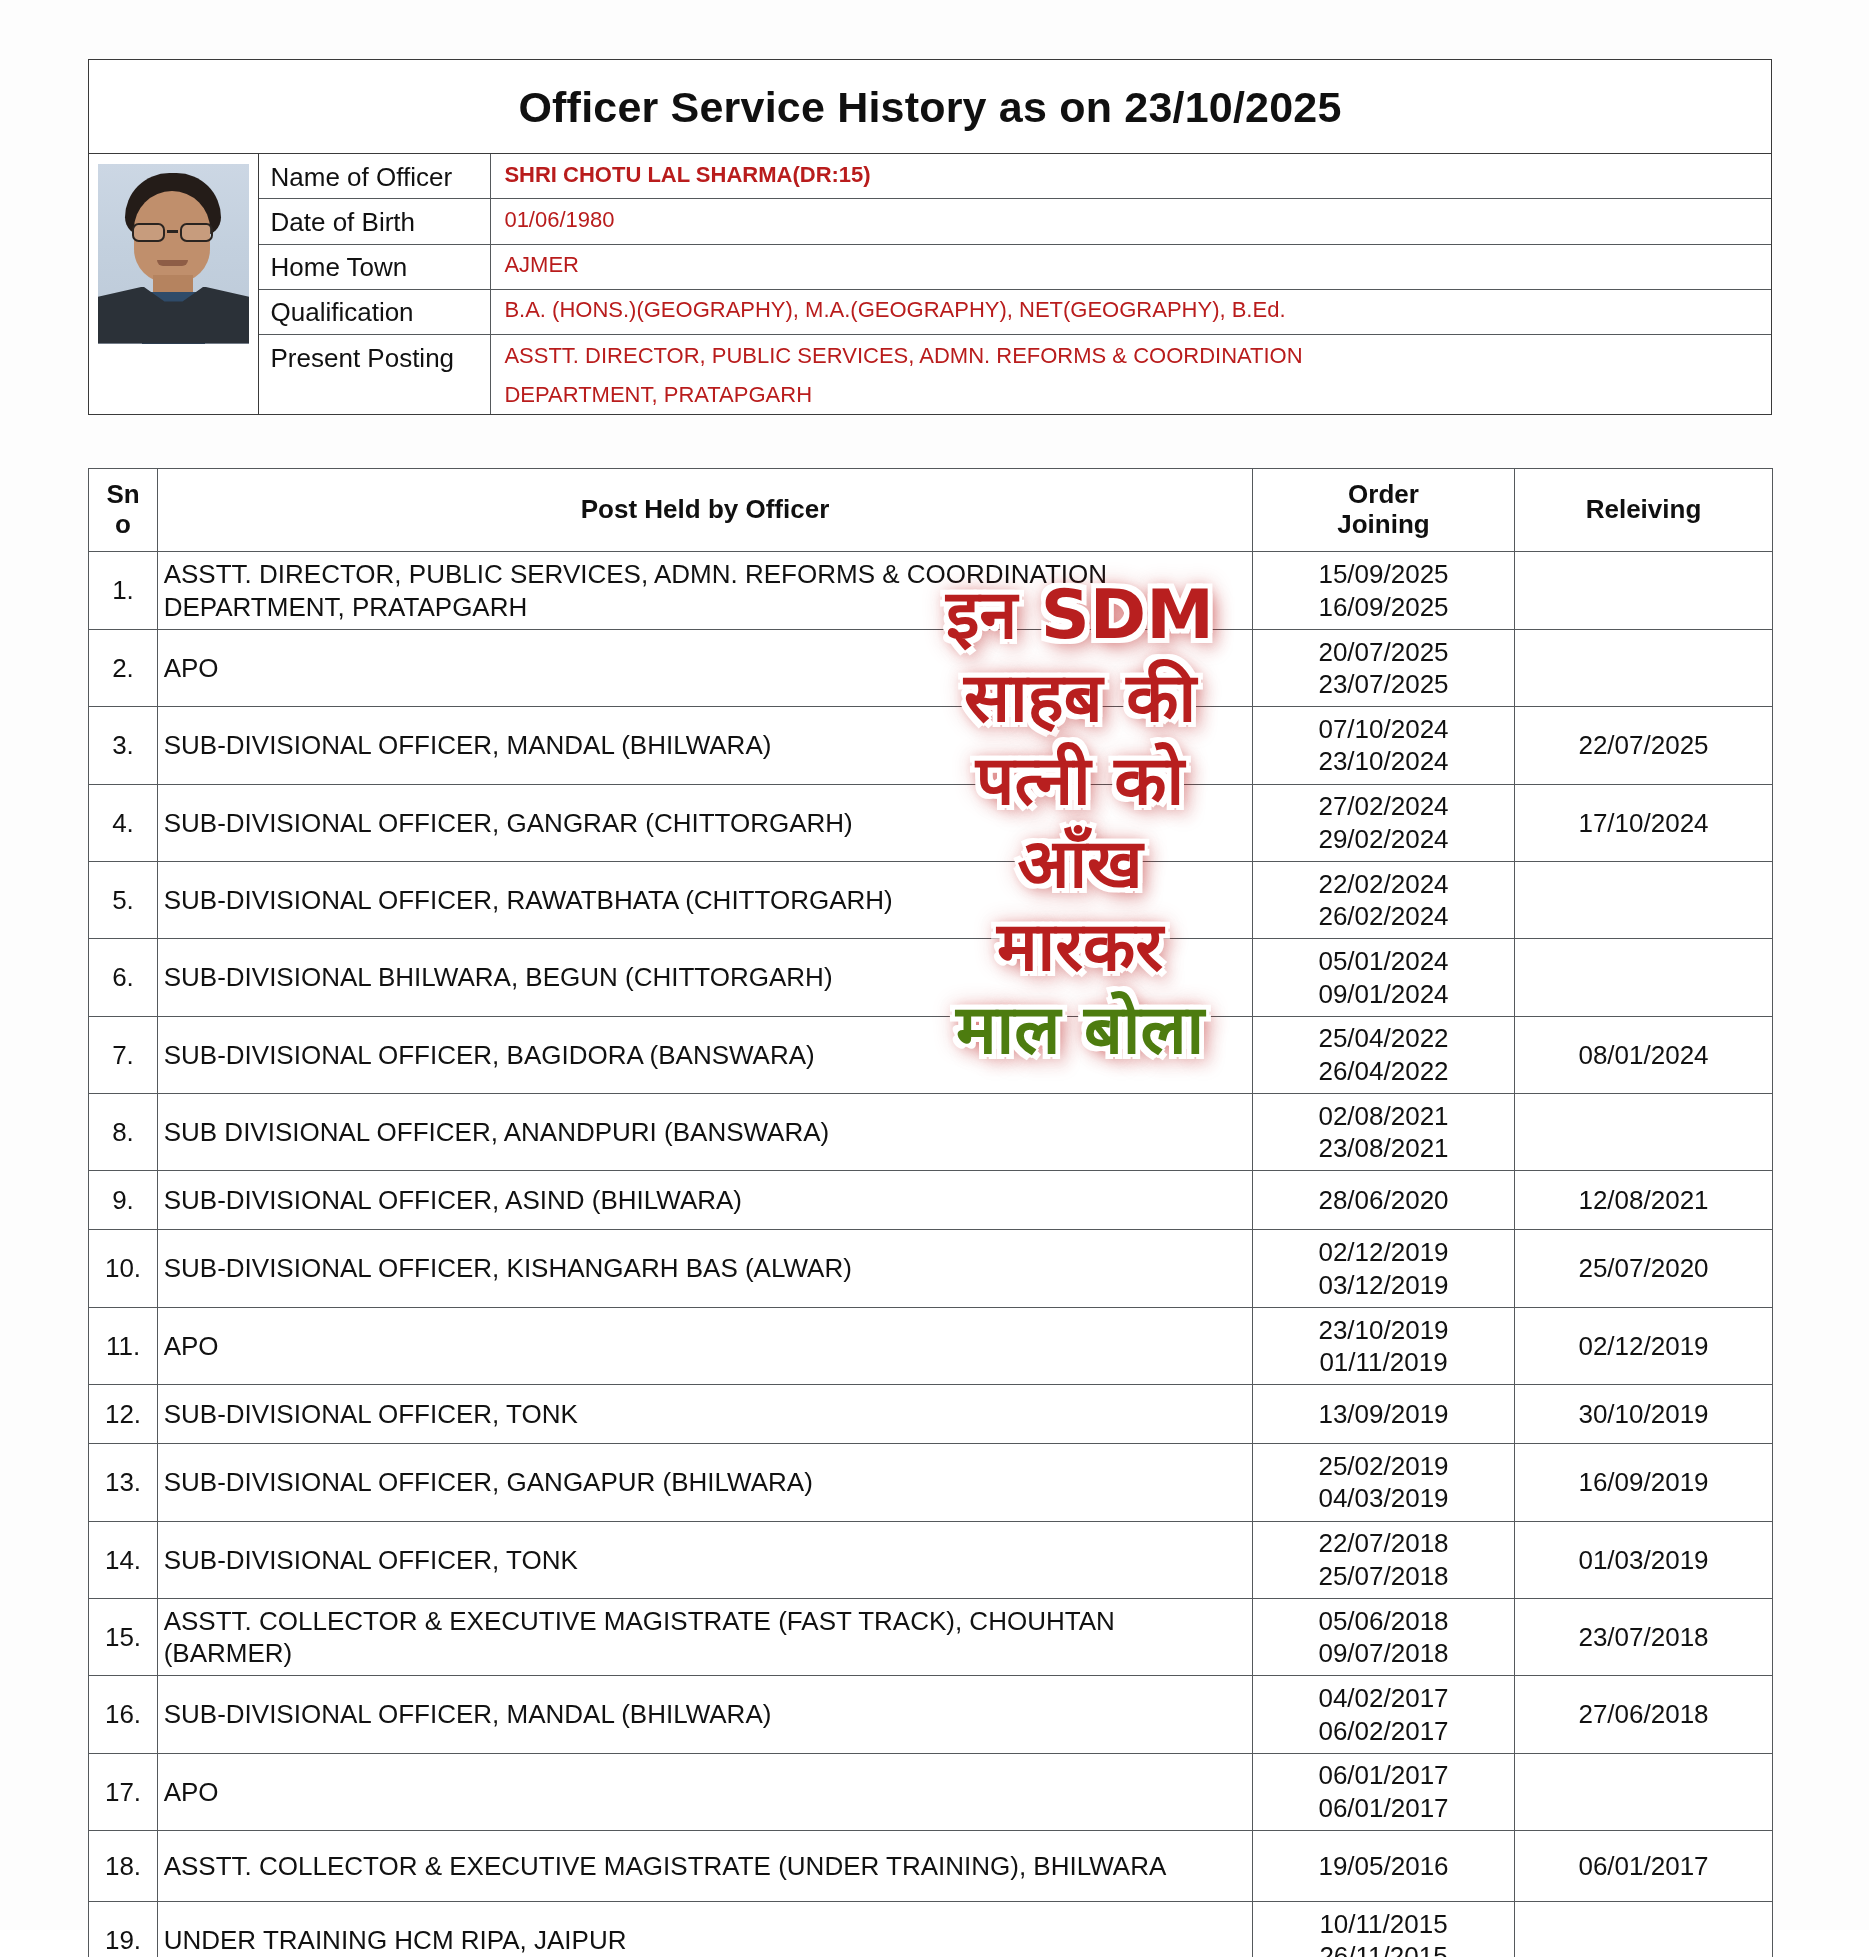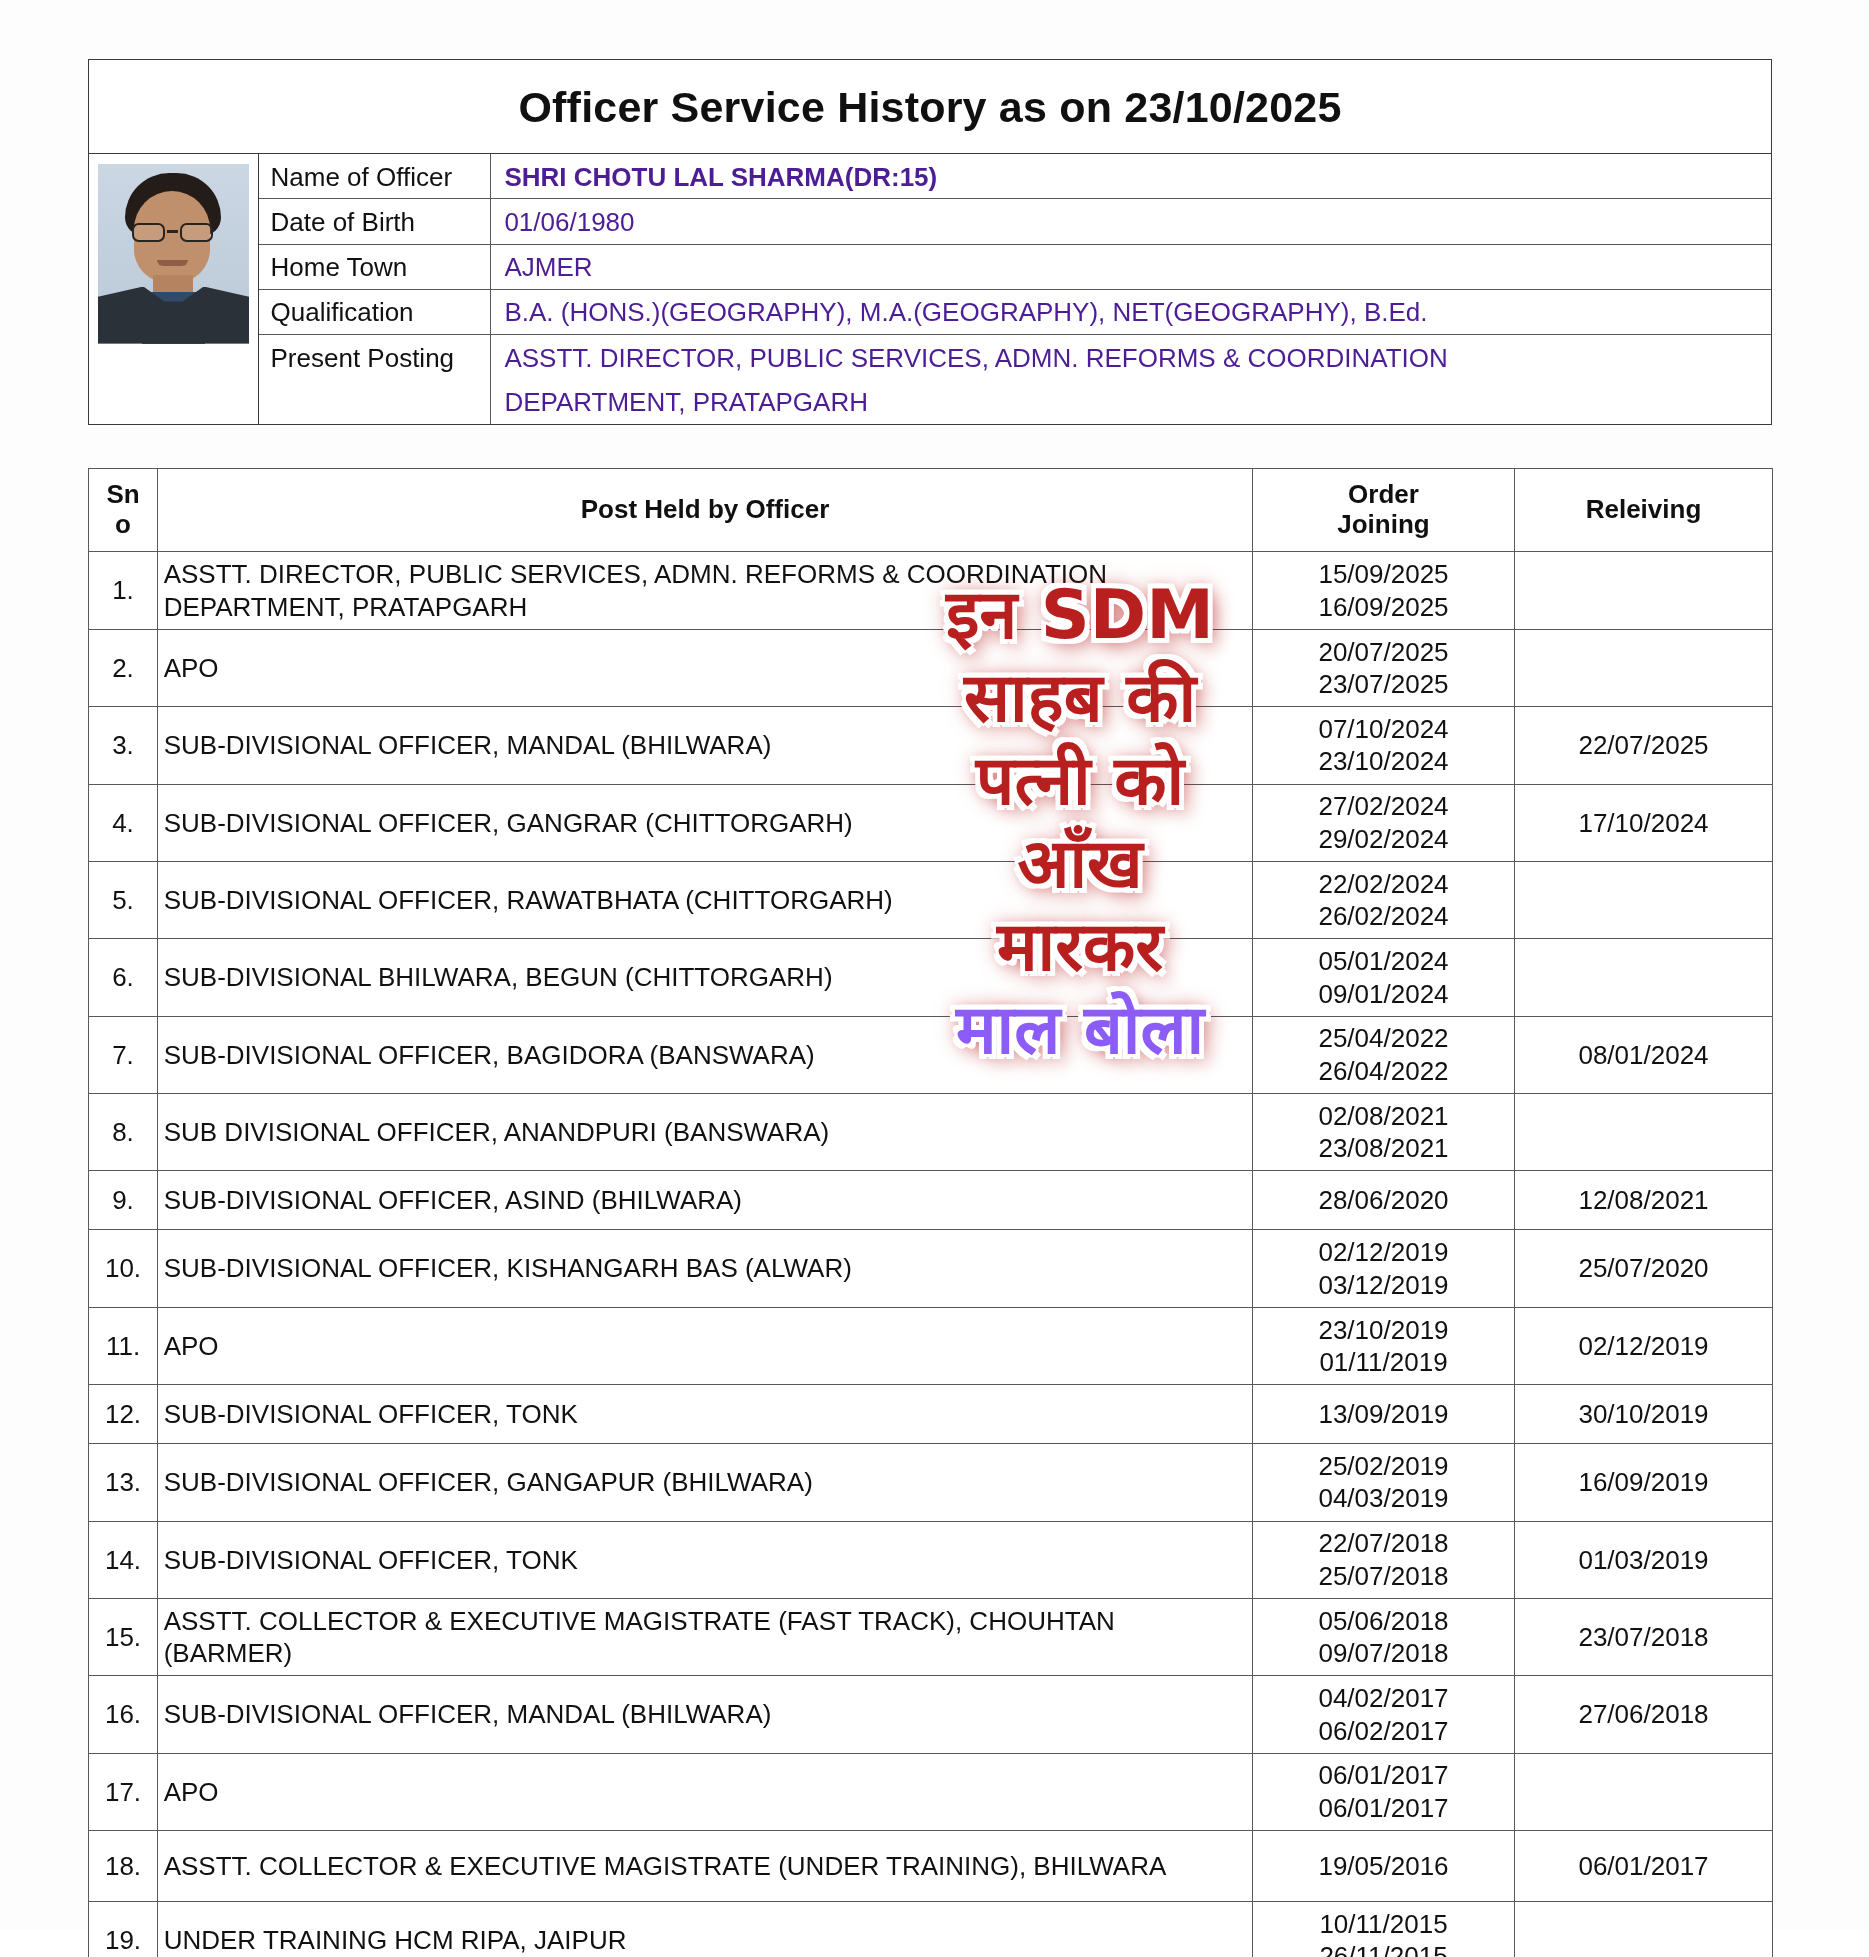--- a/index.html
+++ b/index.html
@@ -146,22 +146,22 @@
     min-width: 232px;
     border-right: 1.9px solid #55595c;
     padding: 7.6px 9.6px 5.7px 11.5px;
     font-size: 26px;
     color: #111;
     box-sizing: border-box;
   }
   .info-value {
     flex: 1;
     padding: 7.6px 9.6px 5.7px 13.4px;
-    font-size: 26px;
-    color: #4c1d95;
+    font-size: 22px;
+    color: #b91c1c;
     box-sizing: border-box;
   }
   .info-value.bold { font-weight: bold; }
   .info-value .line2 { display: block; margin-top: 13.4px; }
 
   
   .svc-table {
     position: absolute;
     left: 88px;
     top: 432px;
@@ -451,17 +451,17 @@
         </tr>
       </tbody>
   </table>
 
   <div class="overlay" id="overlay">
       <div class="overlay-line" style="color: rgb(184, 31, 31);">इन SDM</div>
       <div class="overlay-line" style="color: rgb(184, 31, 31);">साहब की</div>
       <div class="overlay-line" style="color: rgb(184, 31, 31);">पत्नी को</div>
       <div class="overlay-line" style="color: rgb(184, 31, 31);">आँख</div>
       <div class="overlay-line" style="color: rgb(184, 31, 31);">मारकर</div>
-      <div class="overlay-line" style="color: #8b5cf6;">माल बोला</div>
+      <div class="overlay-line" style="color: #4d7c0f;">माल बोला</div>
     </div>
 
 </div>
 
 
 </body></html>

